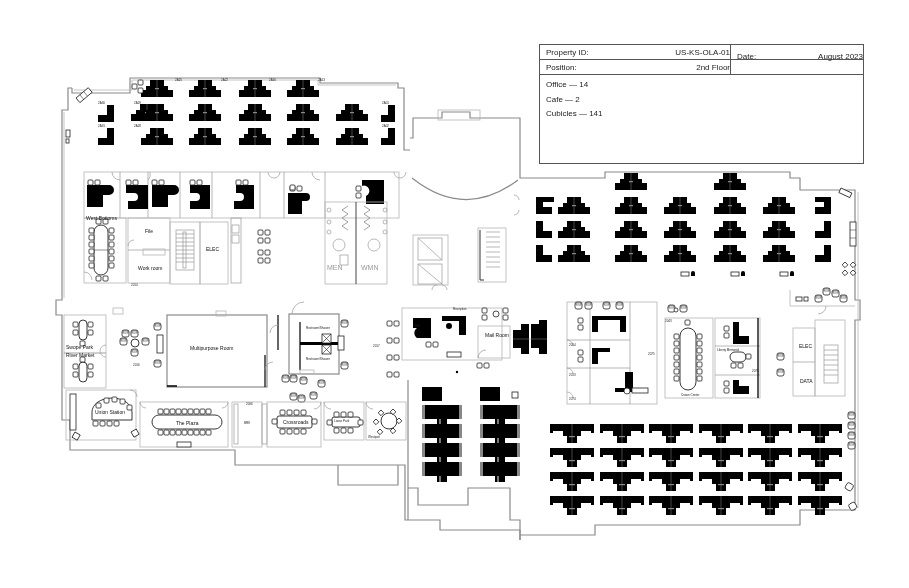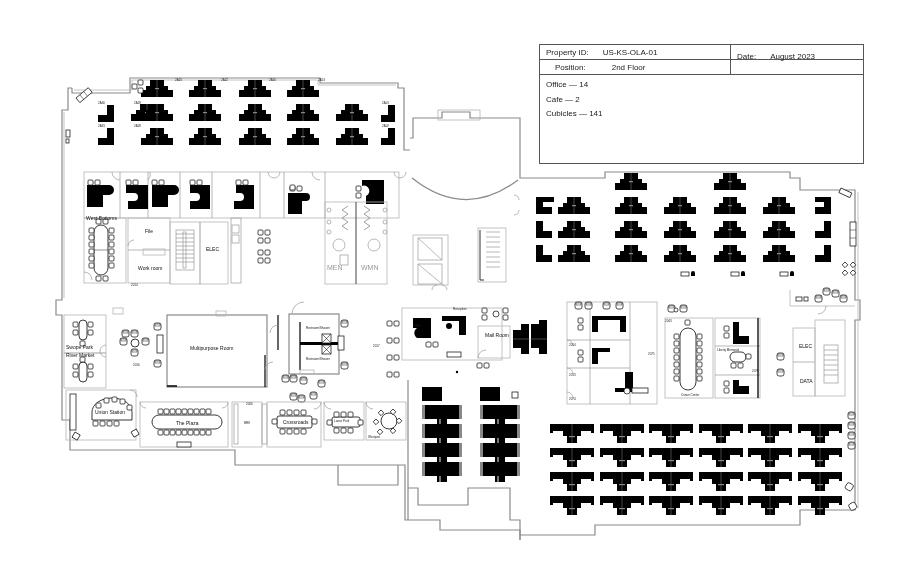--- a/index.html
+++ b/index.html
@@ -14,25 +14,25 @@
   .tbl { fill: #fff; stroke: #222; stroke-width: 0.9; }
   .lbl { font-family: "Liberation Sans", sans-serif; font-size: 5px; fill: #111; }
   .lbl-sm { font-family: "Liberation Sans", sans-serif; font-size: 3px; fill: #222; }
   .lbl-gray { font-family: "Liberation Sans", sans-serif; font-size: 7px; fill: #999; }
 
   
   .tb { position: absolute; left: 539px; top: 44px; width: 325px; height: 120px;
         border: 1px solid #555; background: #fff; font-size: 8px; color: #222;
         box-sizing: border-box; }
   .tb-row { display: flex; border-bottom: 1px solid #555; height: 15px; box-sizing: border-box; }
-  .tb-cell { display: flex; align-items: center; padding-left: 6px; box-sizing: border-box; }
+  .tb-cell { display: flex; align-items: center; padding-left: 6px; box-sizing: border-box; justify-content: space-between; }
   .tb-left { width: 191px; border-right: 1px solid #555; }
   .tb-right { flex: 1; margin-top: 8px; }
   .tb-key { margin-right: 14px; }
-  .tb-key2 { margin-right: 26px; margin-left: 9px; }
+  .tb-key2 { margin-right: 26px; }
   .tb-body { padding: 3px 0 0 6px; }
   .tb-line { height: 14.5px; line-height: 14.5px; }
 </style>
 </head>
 <body>
 
 <svg id="plan" width="909" height="588" viewBox="0 0 909 588" xmlns="http://www.w3.org/2000/svg">
   <defs>
 
     <g id="cubeT">

